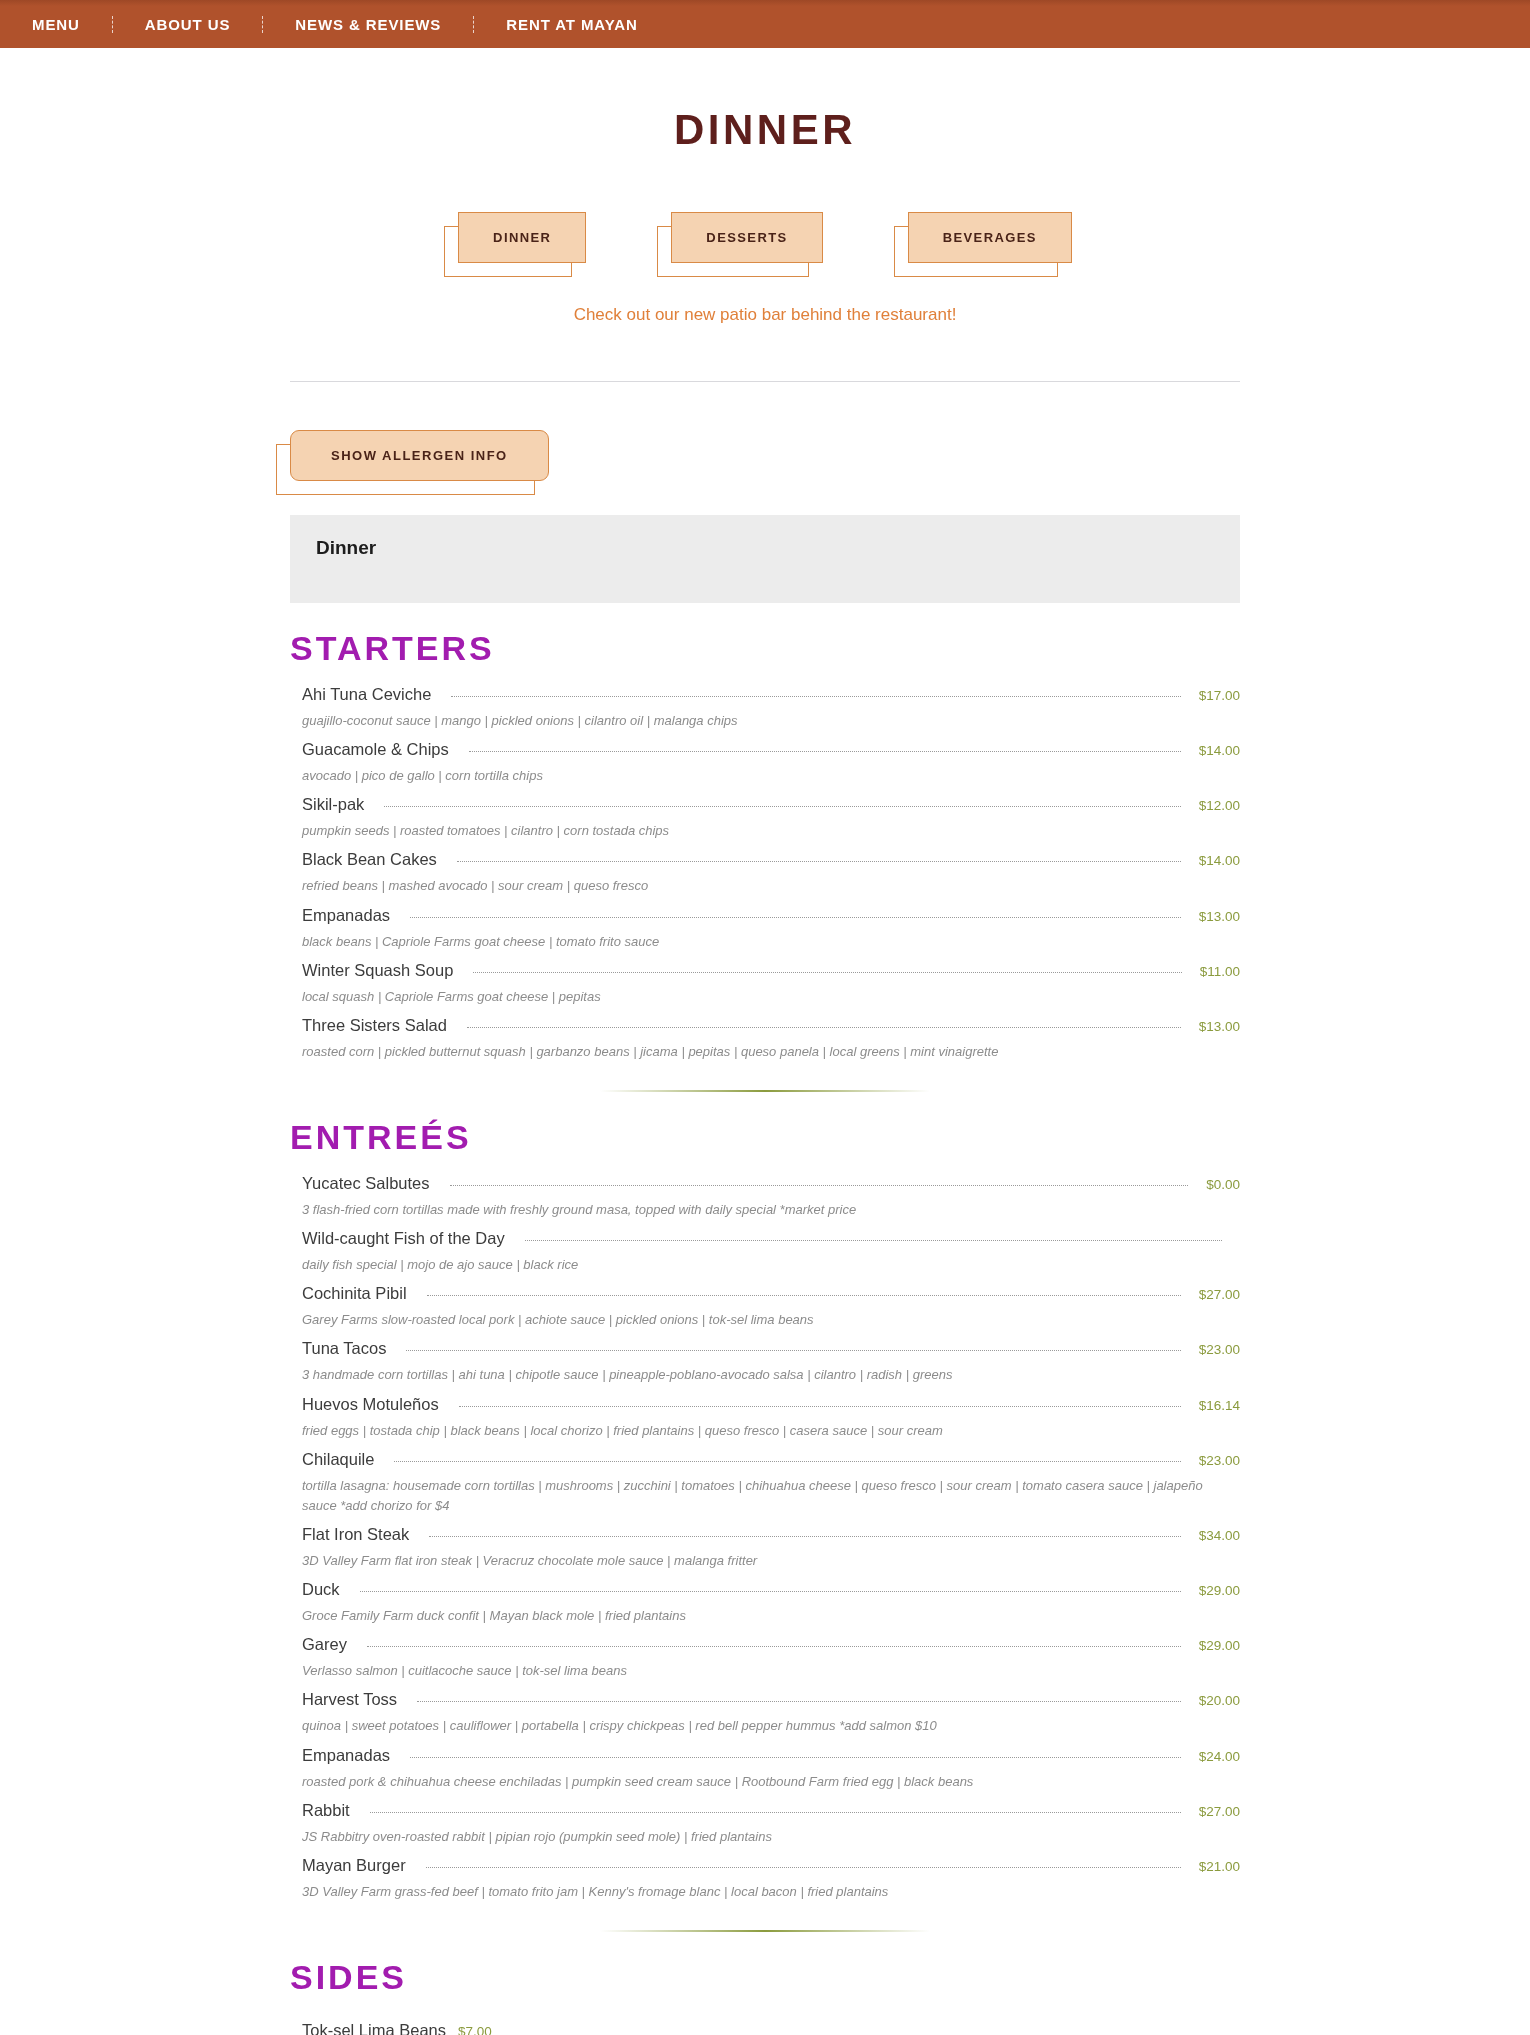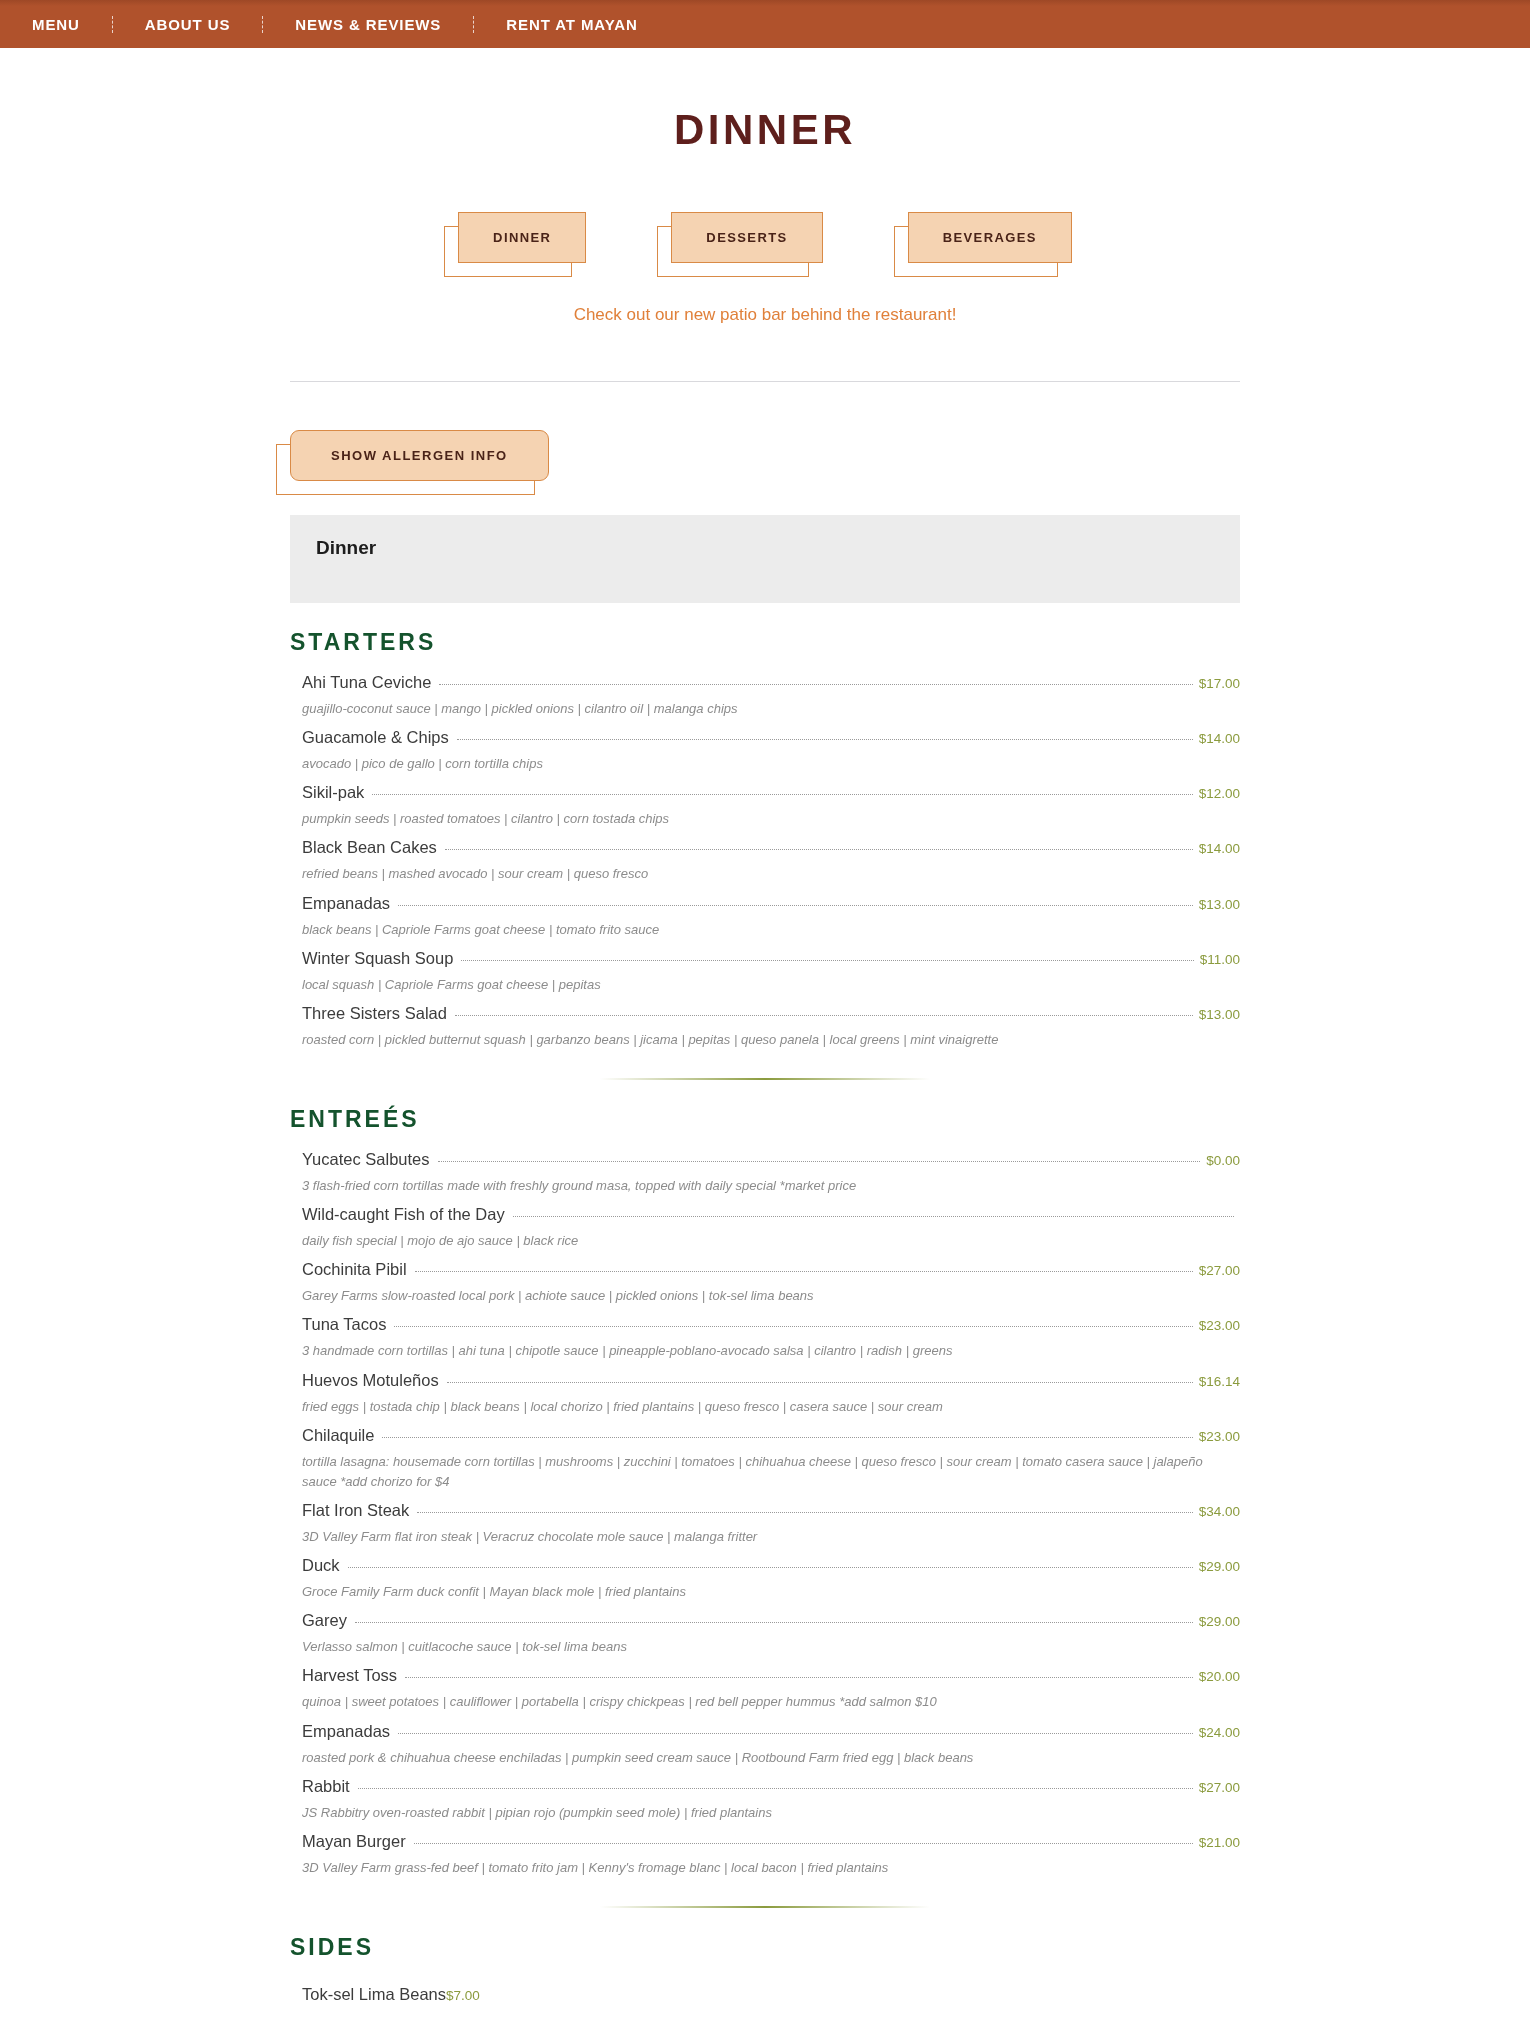--- a/index.html
+++ b/index.html
@@ -137,34 +137,35 @@
   .infobox p{
     margin:0;
     font-size:14.5px;
     line-height:2.0;
     color:#2e2e2e;
   }
 
   
   .section{ margin-top:26px; }
   .section-title{
-    font-size:23px;
+    font-size:34px;
     font-weight:700;
     letter-spacing:3px;
-    color:#14532d;
+    color:#a21caf;
     text-transform:uppercase;
     margin:0 0 8px 0;
     font-family:"Liberation Sans", sans-serif;
   }
 
   .item{ padding:9px 0 0 12px; }
   .item-line{
     display:flex;
     align-items:baseline;
     width:100%;
+    gap:12px;
   }
   .item-name{
     font-size:16.5px;
     color:#3c3c3c;
     white-space:nowrap;
     font-family:"Liberation Sans", sans-serif;
   }
   .dots{
     flex:1 1 auto;
     margin:0 6px 0 8px;

